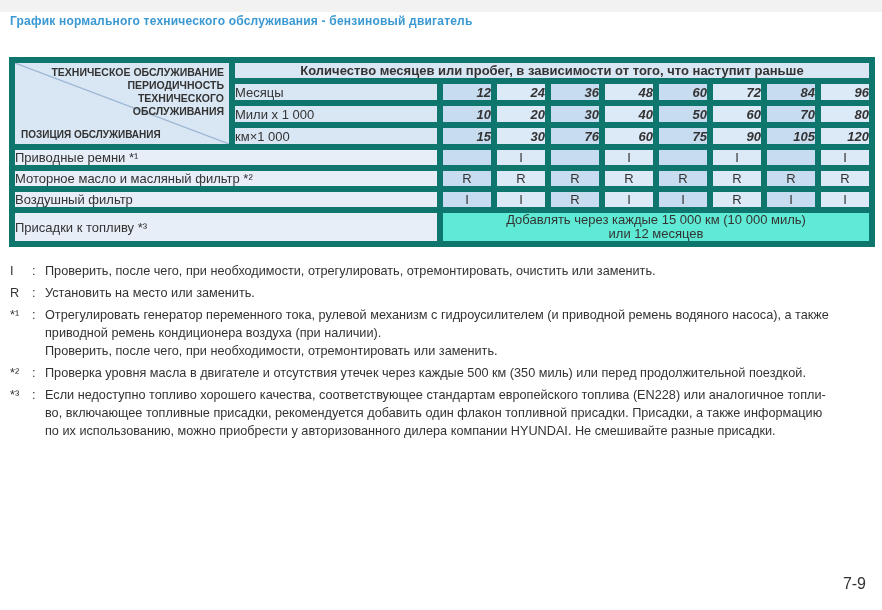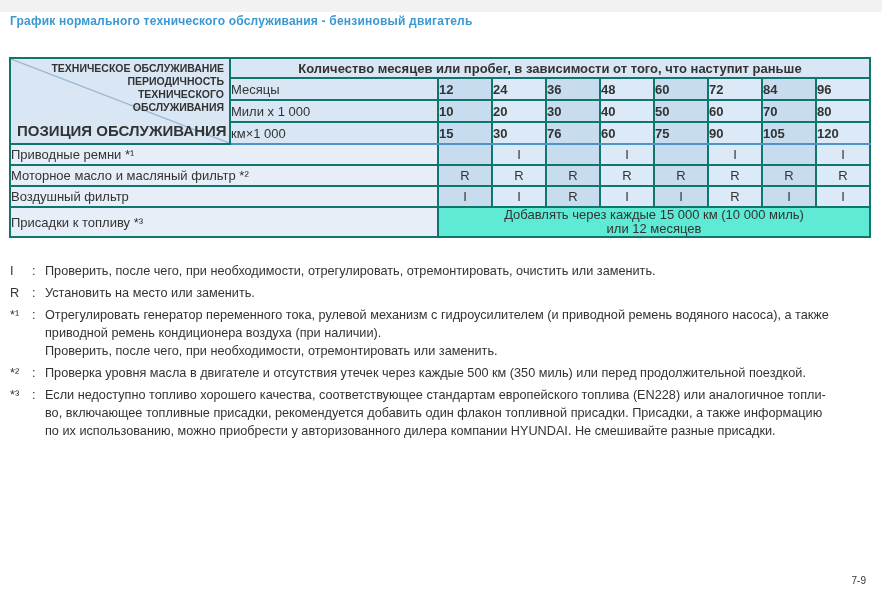--- a/index.html
+++ b/index.html
@@ -16,68 +16,68 @@
     letter-spacing:0.2px;
   }
 
   
   table.sched {
     position:absolute; top:57px; left:9px;
     border-collapse:collapse; table-layout:fixed;
     border:2px solid #4e94ca;
   }
   table.sched td {
-    border:2px solid #0f766e;
+    border:6px solid #0f766e;
     font-size:13px; padding:0; overflow:hidden;
   }
   tr.r-sh  { height:20px; }
   tr.r-p   { height:22px; }
   tr.r-i   { height:21px;margin-left:36px; }
   tr.r-m   { height:28px; }
 
   td.corner { background:#d9e6f3; position:relative; border-bottom:2px solid #4e94ca; }
   .corner-top {
     position:absolute; top:3px; right:5px;
     text-align:right; font-weight:bold; font-size:10.5px; line-height:13px;
     white-space:pre-line; color:#333;
   }
   .corner-bottom {
     position:absolute; bottom:4px; left:6px;
-    font-weight:bold; font-size:15px; color:#333;
+    font-weight:bold; font-size:10px; color:#333;
   }
   .corner-svg { position:absolute; top:0; left:0; width:100%; height:100%; }
 
   td.span-head {
     background:#d9e6f3; font-weight:bold; text-align:center; font-size:13px;margin-left:22px;
   }
   td.period-label {
     background:#d9e6f3; font-weight:normal; text-align:left; padding-left:6px;
   }
-  td.num { font-weight:bold; text-align:left; }
+  td.num { font-weight:bold; text-align:right;font-style:italic; }
   td.col-d { background:#c8dcef; }
   td.col-l { background:#dce9f6; }
   tr.hd-sep td { border-bottom:2px solid #4e94ca; }
 
   td.item-label {
     background:#e7eef8; text-align:left; padding-left:6px; font-weight:normal;
   }
   td.mark { text-align:center; font-weight:normal; }
   td.merged {
     background:#5eead4; text-align:center; white-space:pre-line;
     font-size:13px; line-height:14px;
   }
 
   
   .legend { position:absolute; top:262px; left:10px; width:856px; }
   .fn { display:flex; margin-bottom:4px; font-size:12.7px; line-height:18px; }
   .fn-marker { width:22px; flex:none; }
   .fn-colon  { width:13px; flex:none; }
   .fn-text   { flex:1; white-space:pre-line; }
 
-  .page-num { position:absolute; top:575px; right:16px; font-size:10px; color:#333; }
+  .page-num { position:absolute; top:575px; right:16px; font-size:16px; color:#333; }
 </style>
 </head>
 <body>
 
 <div class="top-strip"></div>
 
 <div class="title">График нормального технического обслуживания - бензиновый двигатель</div>
 
 <table class="sched">
   <colgroup>

